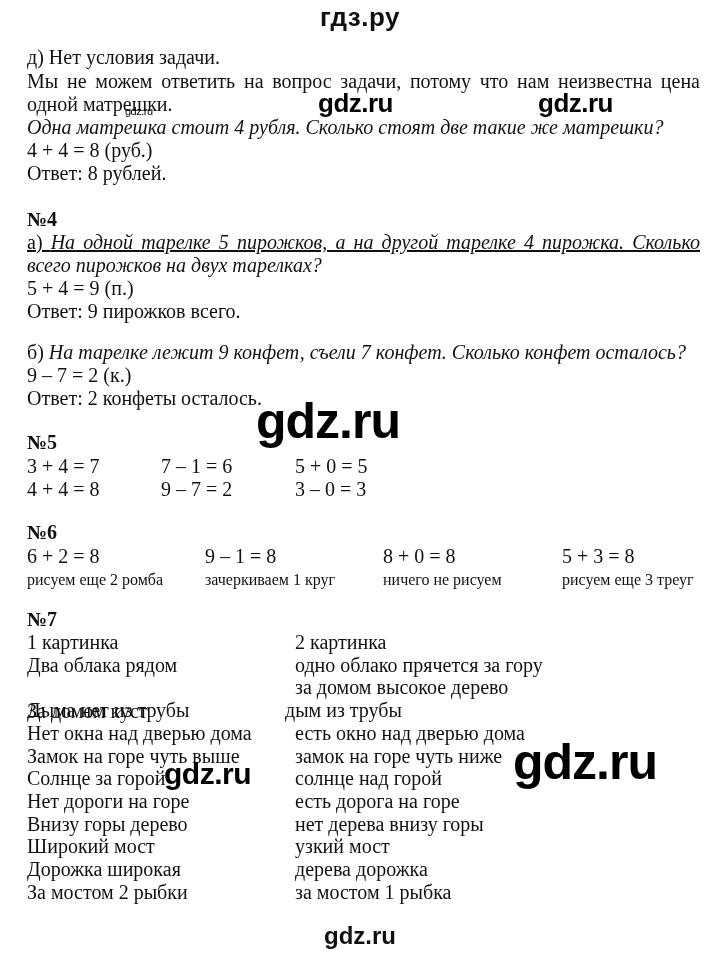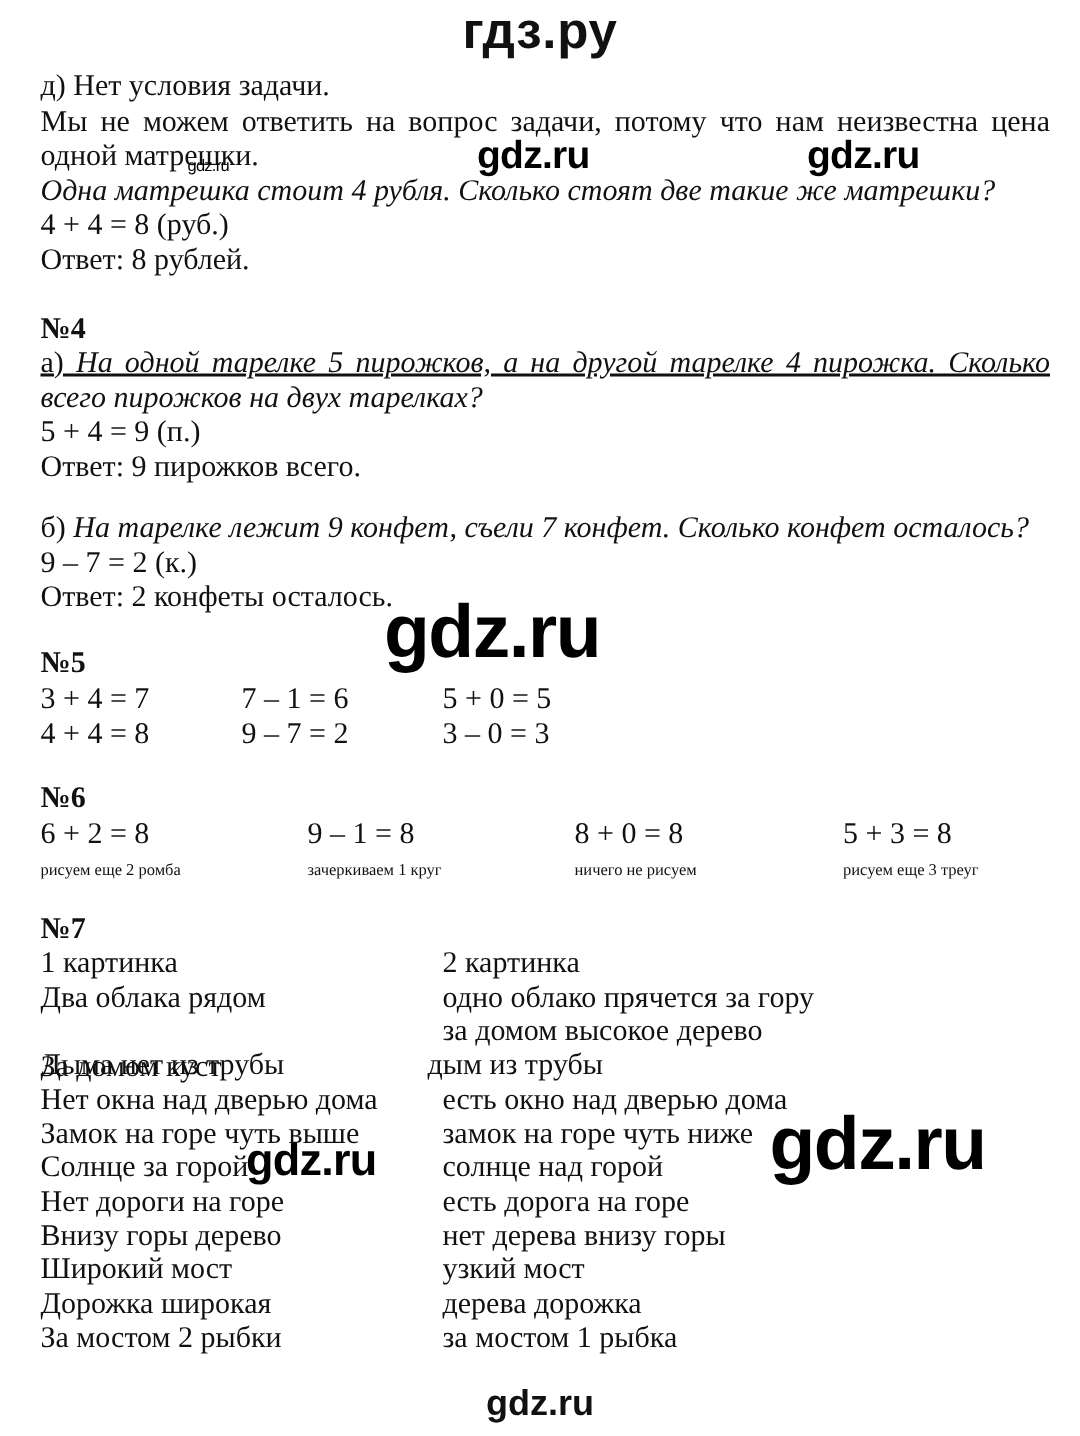--- a/index.html
+++ b/index.html
@@ -1,29 +1,29 @@
 <!DOCTYPE html>
 <html><head>
 <meta charset="utf-8">
 <style>
   html, body { margin: 0; padding: 0; background: #ffffff; }
   body { width: 720px; height: 957px; position: relative; overflow: hidden; color: #111; }
   .serif { font-family: "Liberation Serif", "DejaVu Serif", serif; font-size: 20px; line-height: 22.6px; }
   .abs { position: absolute; white-space: nowrap; }
-  .header { position: absolute; top: 0; left: 0; width: 720px; text-align: center; font-family: "Liberation Sans", "DejaVu Sans", sans-serif; font-weight: bold; font-size: 34px; top: 2px; letter-spacing: 0.5px; }
+  .header { position: absolute; top: 0; left: 0; width: 720px; text-align: center; font-family: "Liberation Sans", "DejaVu Sans", sans-serif; font-weight: bold; font-size: 26px; top: 2px; letter-spacing: 0.5px; }
   .footer { position: absolute; top: 922px; left: 0; width: 720px; text-align: center; font-family: "Liberation Sans", "DejaVu Sans", sans-serif; font-weight: bold; font-size: 24px; }
   .wm { position: absolute; font-family: "Liberation Sans", "DejaVu Sans", sans-serif; font-weight: bold; color: #000; white-space: nowrap; letter-spacing: -0.5px; }
   .wm-small { font-size: 11px; font-weight: normal; }
   .wm-med { font-size: 26px; }
   .wm-mid { font-size: 30px; }
   .wm-big { font-size: 50px; letter-spacing: -1px; }
   .it { font-style: italic; }
   .bold { font-weight: bold; }
   .justify { text-align: justify; text-align-last: justify; width: 673px; }
-  .small { font-size: 11px; }
+  .small { font-size: 16px; }
 </style>
 </head>
 <body>
 
 <div class="header">гдз.ру</div>
 
 <div class="serif">
   <div class="abs" style="left:27px; top:46px;">д) Нет условия задачи.</div>
   <div class="abs justify" style="left:27px; top:70px;">Мы не можем ответить на вопрос задачи, потому что нам неизвестна цена</div>
   <div class="abs" style="left:27px; top:93px;">одной матрешки.</div>

